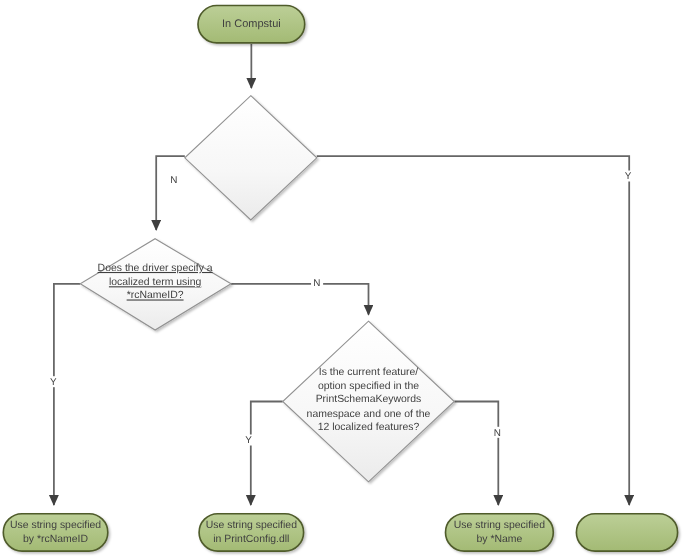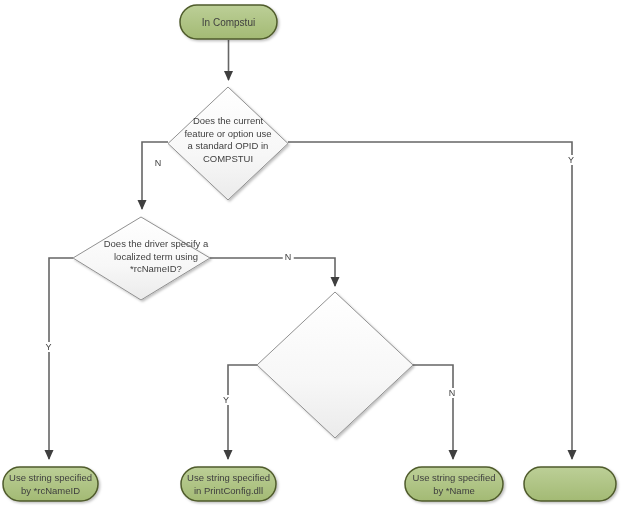--- a/index.html
+++ b/index.html
@@ -95,29 +95,30 @@
       <rect x="180" y="5" width="97" height="34" rx="17" ry="17"></rect>
       <rect x="3" y="467" width="95" height="34" rx="17" ry="17"></rect>
       <rect x="181" y="467" width="95" height="34" rx="17" ry="17"></rect>
       <rect x="405" y="467" width="98" height="34" rx="17" ry="17"></rect>
       <rect x="524" y="467" width="92" height="34" rx="17" ry="17"></rect>
     </g>
   </svg>
 
   <div class="node-label terminal-label" style="left:228.5px; top:22px;">In Compstui</div>
 
-  <div class="node-label decision-label" style="left:228px; top:140px;">Does the current
-feature or option use
-a standard OPID in
-COMPSTUI</div>
 
-  <div class="node-label decision-label" style="left:156px; top:257px;">Does the driver specify a
+  <div class="node-label decision-label" style="left:141px; top:257px;text-decoration:underline;">Does the driver specify a
 localized term using
 *rcNameID?</div>
 
+  <div class="node-label decision-label" style="left:335px; top:364px;">Is the current feature/
+option specified in the
+PrintSchemaKeywords
+namespace and one of the
+12 localized features?</div>
 
   <div class="node-label result-label" style="left:50.5px; top:484px;">Use string specified
 by *rcNameID</div>
 
   <div class="node-label result-label" style="left:228.5px; top:484px;">Use string specified
 in PrintConfig.dll</div>
 
   <div class="node-label result-label" style="left:454px; top:484px;">Use string specified
 by *Name</div>
 

